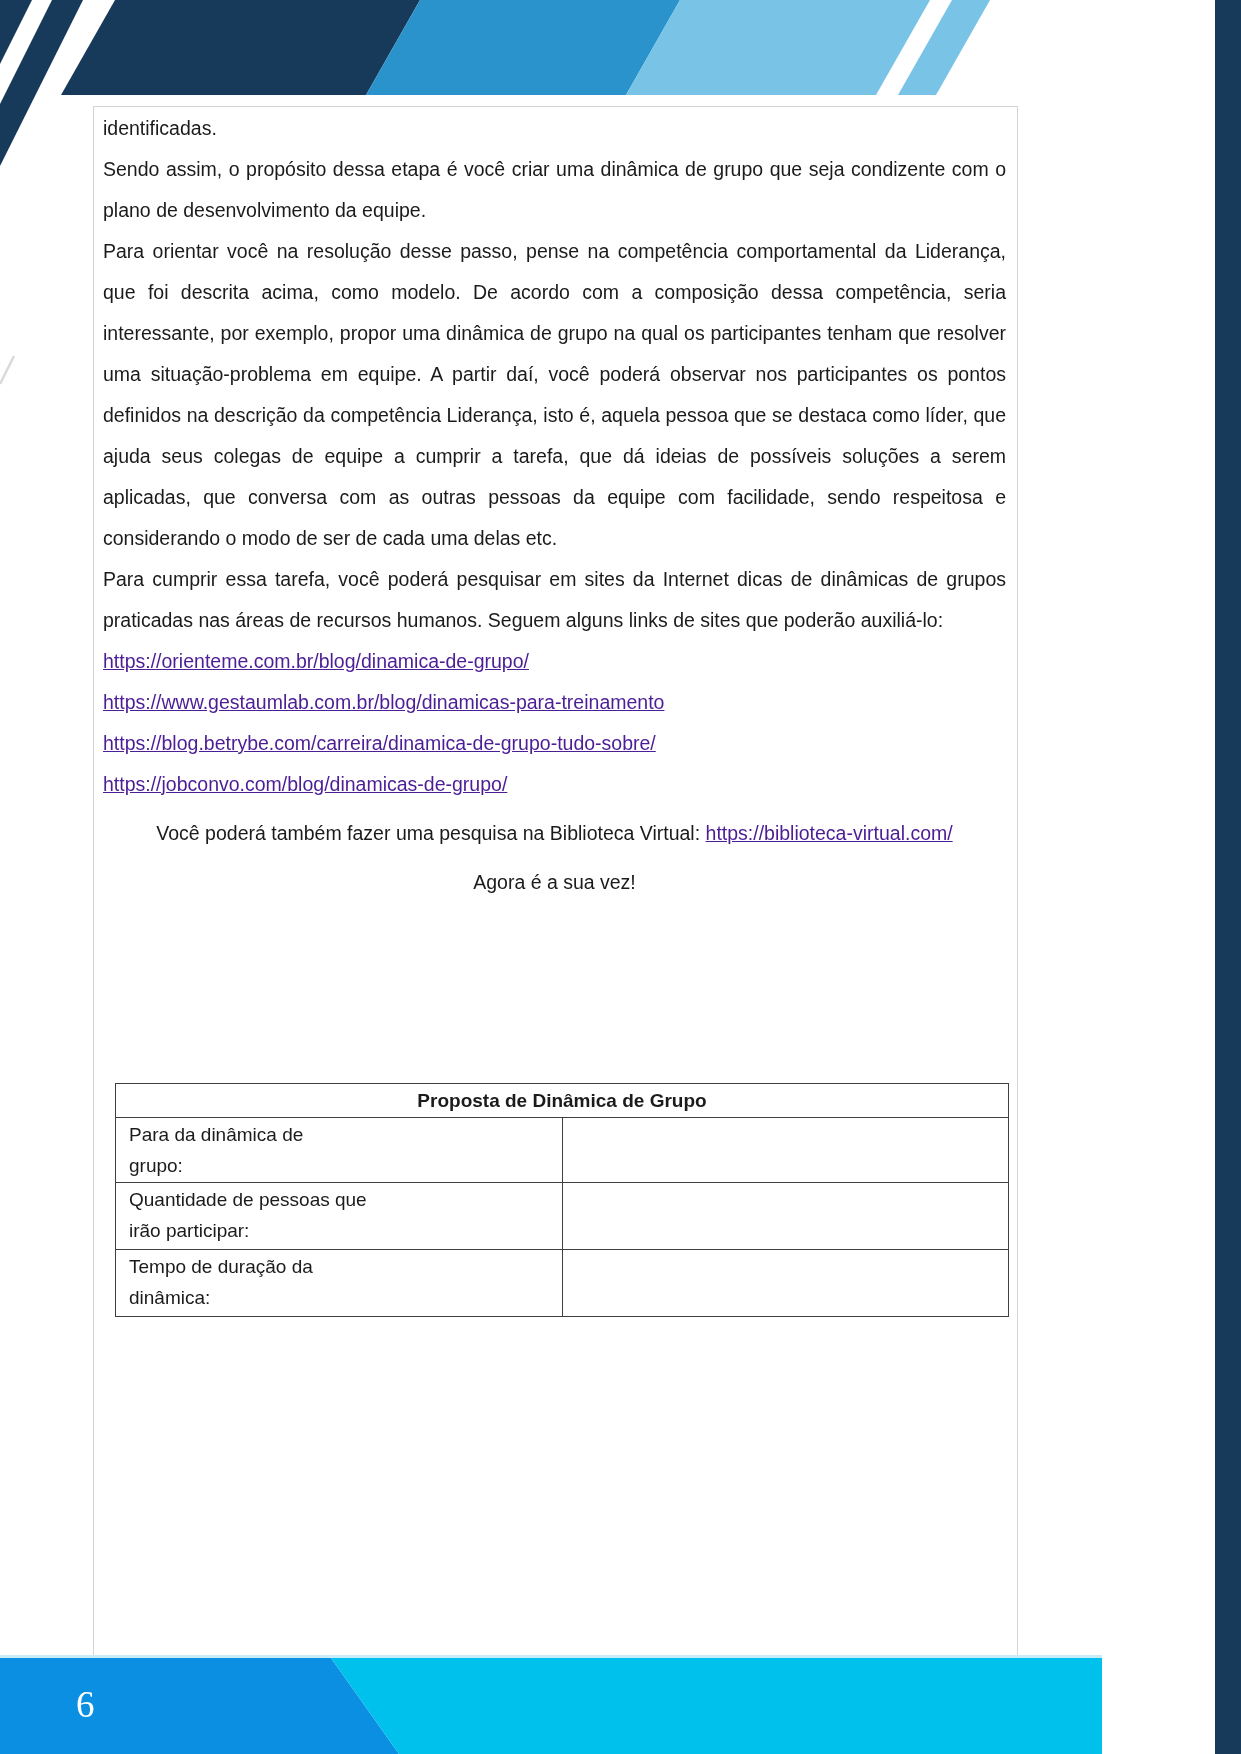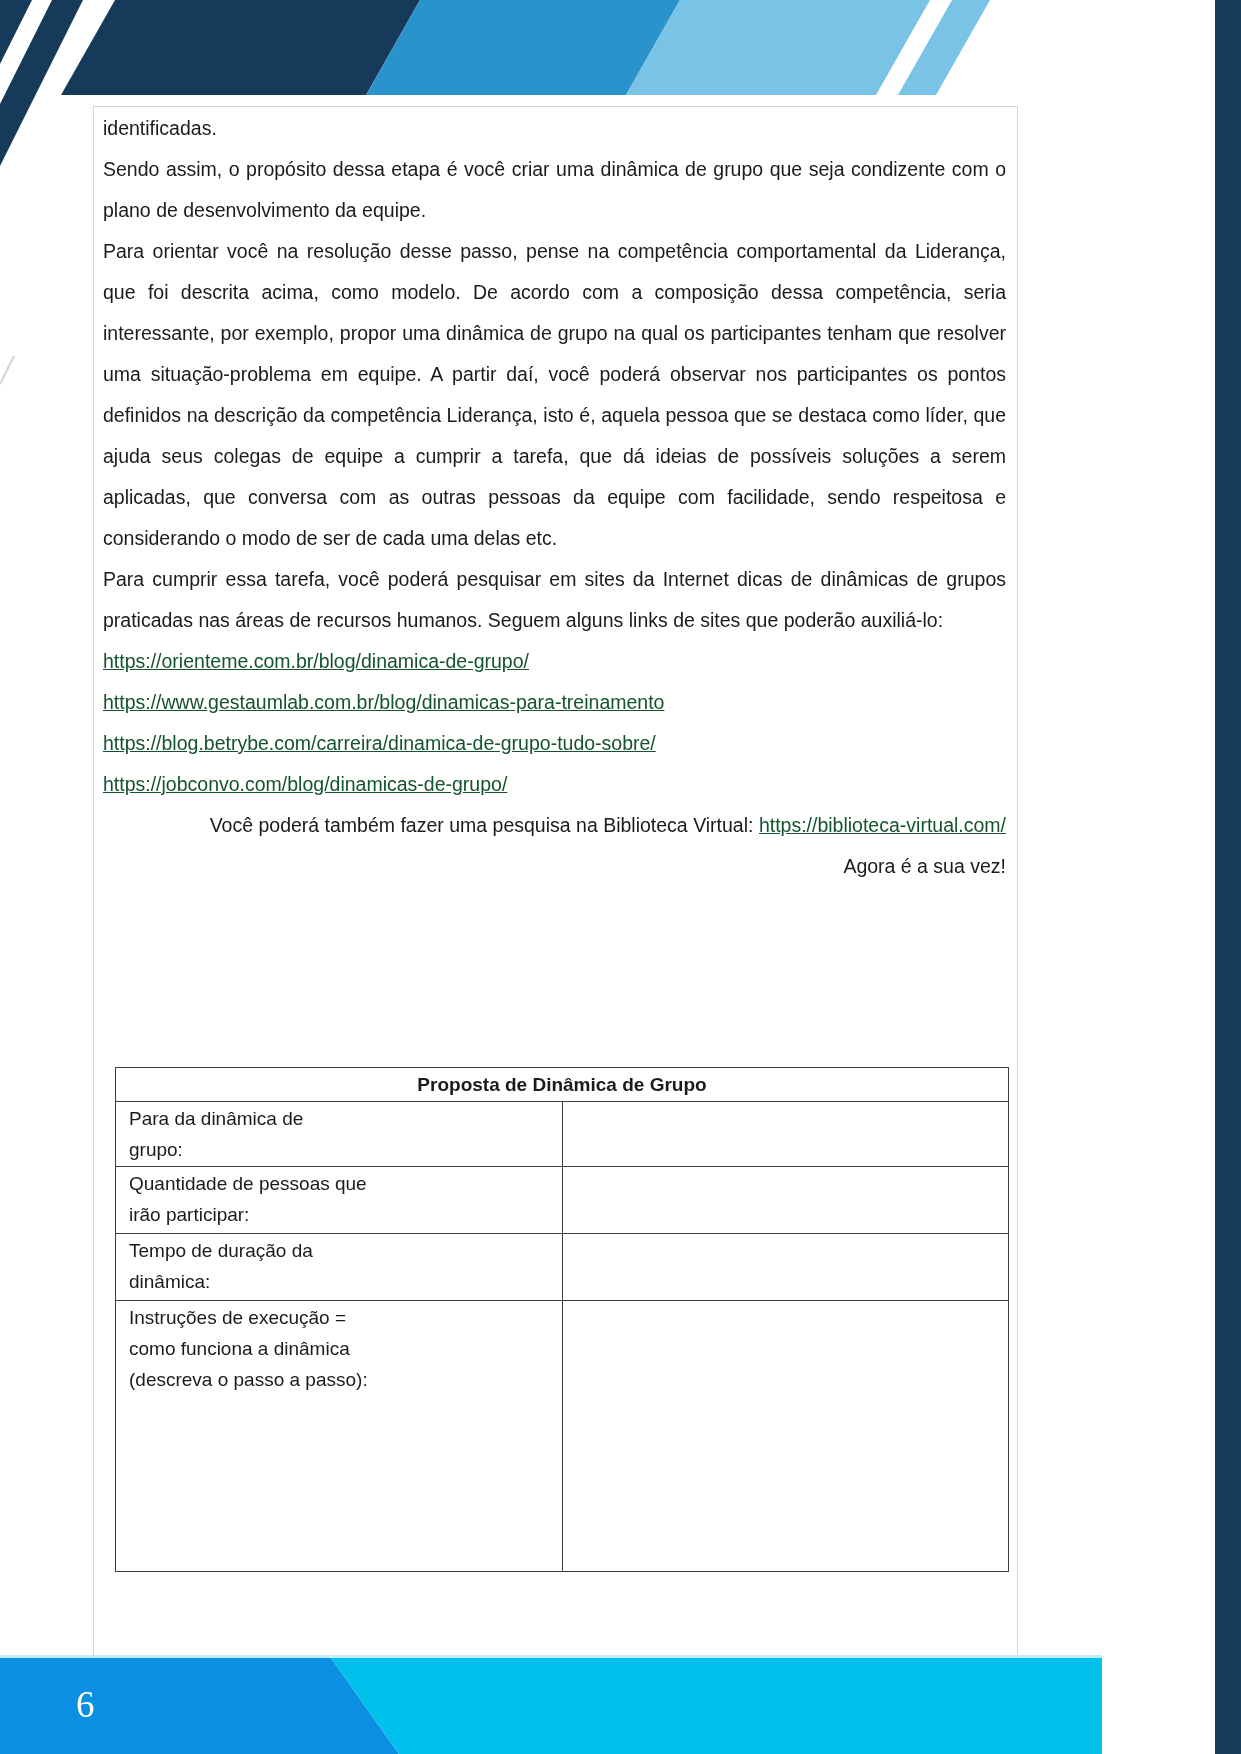--- a/index.html
+++ b/index.html
@@ -28,24 +28,24 @@
     border: 1px solid #d4d4d4;
     background: #ffffff;
     box-sizing: border-box;
   }
   .textblock {
     padding: 1px 11px 0 9px;
     font-size: 19.5px;
     line-height: 41px;
   }
   .para { margin: 0; text-align: justify; }
-  .para-left { margin: 0; text-align: right; }
+  .para-left { margin: 8px; text-align: center; }
   .doc-link {
     display: block;
-    color: #14532d;
+    color: #4c1d95;
     text-decoration: underline;
     cursor: pointer;
     line-height: 41px;
     width: max-content;
     max-width: 100%;
   }
   .doc-link.inline { display: inline; }
   .proposta-table {
     border-collapse: collapse;
     margin: 180px 8px 0 21px;
@@ -131,26 +131,20 @@
       <tr class="row-2">
         <td class="label-col label-cell">Quantidade de pessoas que
 irão participar:</td>
         <td class="value-cell"></td>
       </tr>
       <tr class="row-3">
         <td class="label-col label-cell">Tempo de duração da
 dinâmica:</td>
         <td class="value-cell"></td>
       </tr>
-      <tr class="row-5">
-        <td class="label-col label-cell">Instruções de execução =
-como funciona a dinâmica
-(descreva o passo a passo):</td>
-        <td class="value-cell"></td>
-      </tr>
     </tbody>
   </table>
 </div>
 
 <svg class="footer-svg" viewBox="0 0 1241 99" xmlns="http://www.w3.org/2000/svg">
   <rect x="0" y="0" width="1102" height="4" fill="#c9edf8"></rect>
   <polygon points="0,3 331,3 399,99 0,99" fill="#0a8fe2"></polygon>
   <polygon points="331,3 1102,3 1102,99 399,99" fill="#00c1ec"></polygon>
 </svg>
 <div class="page-num">6</div>

